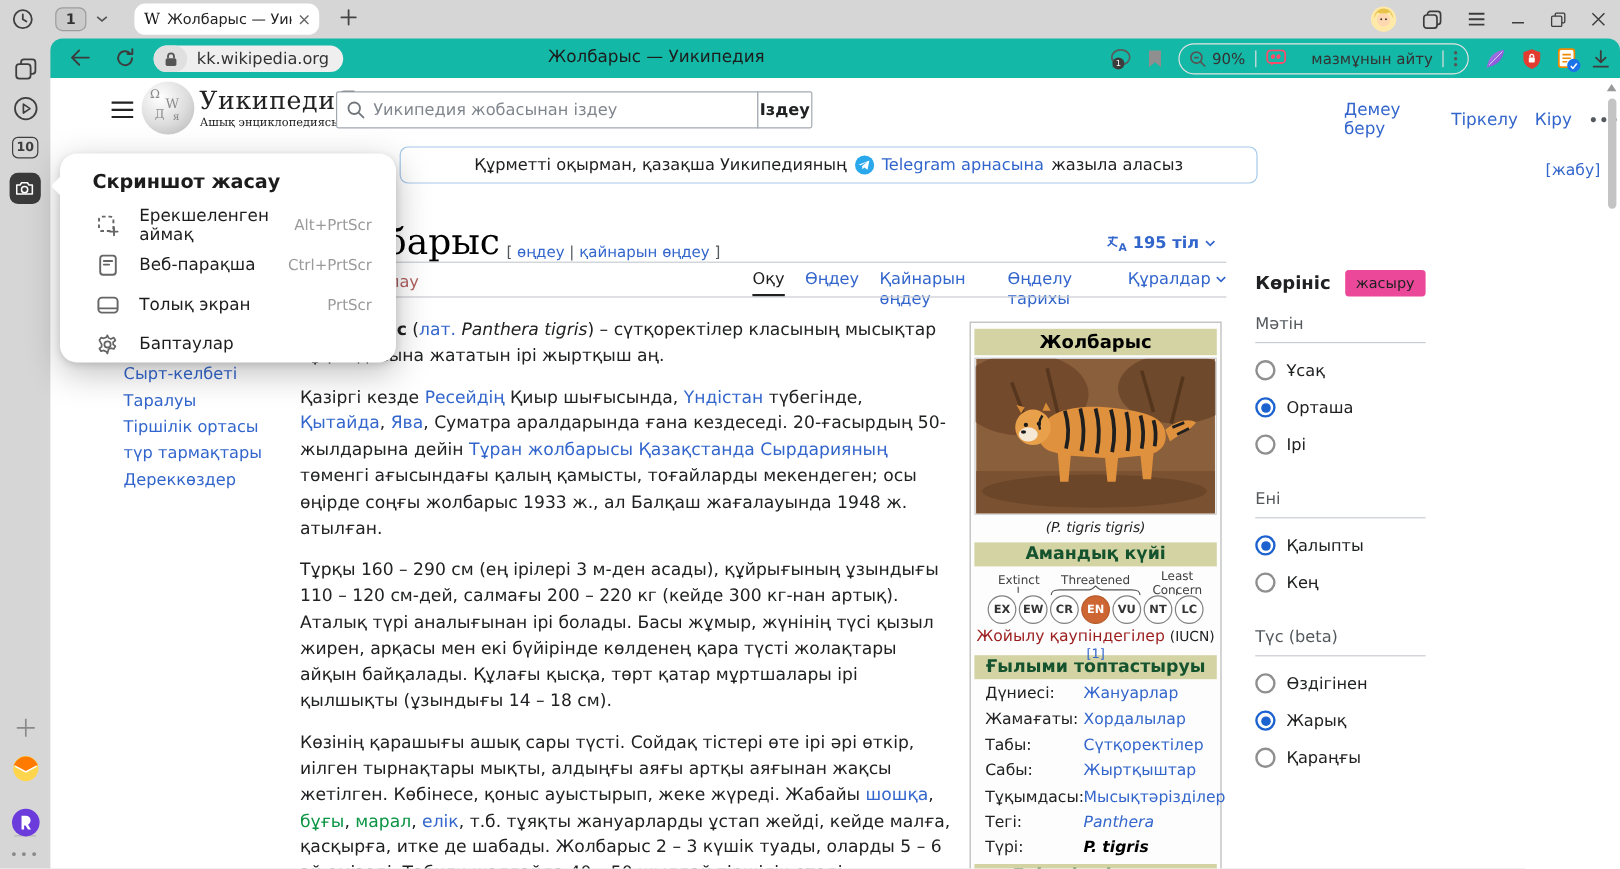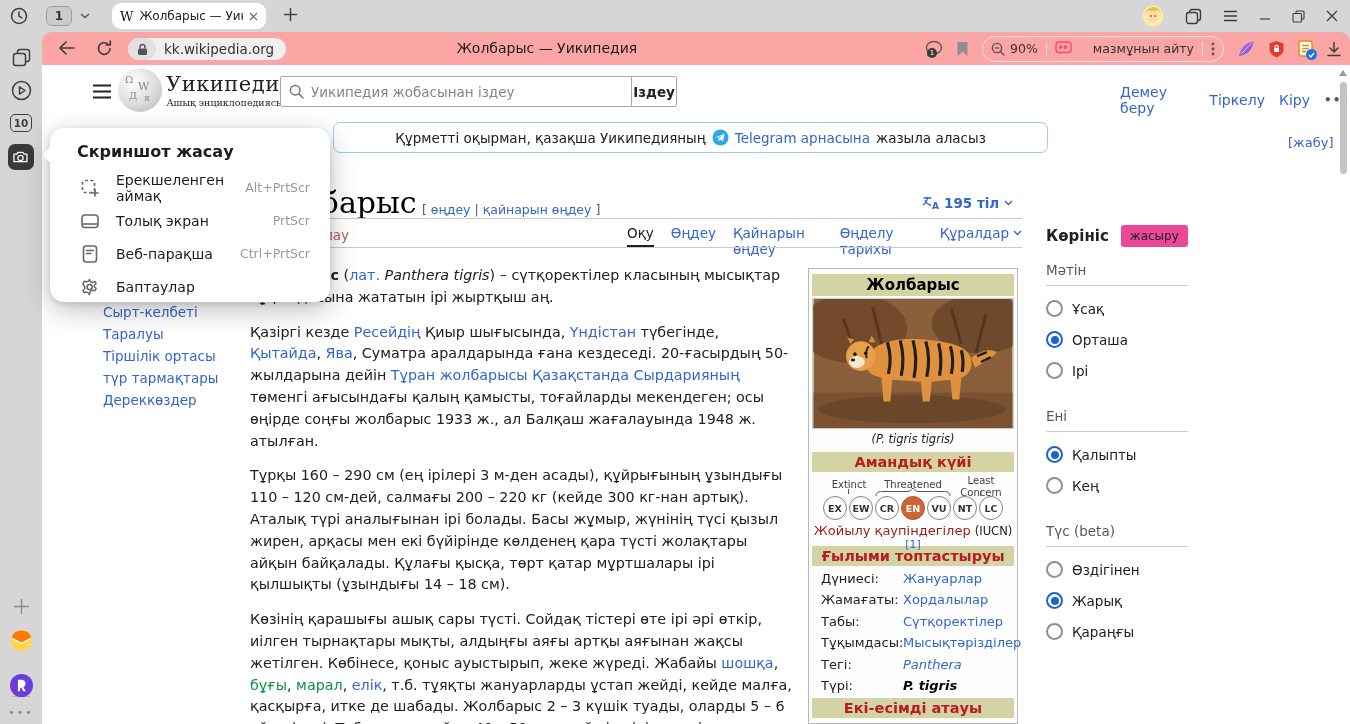--- a/index.html
+++ b/index.html
@@ -12,21 +12,21 @@
   .tab-counter { position:absolute; left:46px; top:6px; width:26px; height:20px; background:#cbcbcb; border:1px solid #9d9d9d; border-radius:6px; font-size:12px; font-weight:bold; color:#333; display:flex; align-items:center; justify-content:center;}
   .tab-counter-chev { position:absolute; left:80px; top:13px; }
   .active-tab { position:absolute; left:112px; top:3px; width:154px; height:26px; background:#fff; border-radius:9px; display:flex; align-items:center; padding:0 8px; gap:6px;}
   .tab-fav { font-family:"DejaVu Serif","Liberation Serif",serif; font-size:13px; color:#111; }
   .tab-title { font-size:12px; color:#222; white-space:nowrap; overflow:hidden; width:104px; }
   .newtab-btn { position:absolute; left:283px; top:7px; }
   .tb-right { position:absolute; right:12px; top:0; height:32px; display:flex; align-items:center; gap:21px; }
   .winbtn { display:flex; align-items:center; }
 
   
-  .toolbar { position:absolute; left:42px; top:32px; right:0; height:33px; background:#fca5a5; border-radius:10px 10px 0 0; }
+  .toolbar { position:absolute; left:42px; top:32px; right:0; height:33px; background:#14b8a6; border-radius:10px 10px 0 0; }
   .nav-back { position:absolute; left:16px; top:8px; }
   .nav-reload { position:absolute; left:54px; top:8px; }
   .url-pill { position:absolute; left:86px; top:6px; height:22px; background:#efefef; border-radius:11px; display:flex; align-items:center; }
   .lock-chip { width:28px; height:22px; background:#e0e0e0; border-radius:11px; display:flex; align-items:center; justify-content:center; }
   .url-text { font-size:13.5px; color:#333; padding:0 12px 0 8px; }
   .page-title-center { position:absolute; left:340px; top:8px; width:330px; text-align:center; font-size:14px; color:#1c1c1c; }
   .toolbar-right { position:absolute; right:8px; top:2px; height:29px; display:flex; align-items:center; gap:13px; }
   .tool-pill { display:flex; align-items:center; height:26px; border:1px solid #e3e3e3; border-radius:14px; padding:0 8px; gap:8px; }
   .tool-pill .sep { width:1px; height:14px; background:#e0e0e0; }
   .zoom-ctl { display:flex; align-items:center; gap:5px; font-size:12.5px; color:#333; }
@@ -76,21 +76,21 @@
   .view-tab { padding-bottom:4px; display:flex; align-items:center; gap:4px;}
   .view-tab.active { color:#202122; border-bottom:2px solid #202122; }
 
   .toc { position:absolute; left:61px; top:236px; display:flex; flex-direction:column; font-size:13.5px; line-height:22px; }
   .article { position:absolute; left:208px; top:200px; width:542px; font-size:14.3px; line-height:21.8px; color:#202122; }
   .article p { margin-bottom:13px; }
 
   
   .infobox { position:absolute; left:766px; top:203px; width:210px; background:#fdfdfd; border:1px solid #b8b8b8; padding:3px; font-size:13px; }
   .ib-header { background:#d3d3a4; text-align:center; font-weight:bold; padding:2px 0; margin:2px 0; font-size:14.5px; }
-  .ib-header.red { color:#b91c1c; }
+  .ib-header.red { color:#14532d; }
   .ib-title { color:#000; font-size:15px; }
   .ib-img { width:202px; height:131px; display:block; border:1px solid #ccc; }
   .ib-caption { text-align:center; font-size:11.5px; padding:3px 0 4px; font-style:italic; }
   .status-box { position:relative; height:70px; }
   .st-label { position:absolute; font-size:10px; color:#404040; text-align:center; line-height:1.15; }
   .st-tick { position:absolute; width:1px; height:5px; background:#555; }
   .st-brace { position:absolute; left:62px; top:14px; }
   .status-circles { position:absolute; left:0; top:22px; width:100%; display:flex; justify-content:center; gap:2px; }
   .st-circle { width:24px; height:24px; border-radius:50%; border:1.4px solid #808080; background:#fff; font-size:9.5px; font-weight:bold; color:#333; display:flex; align-items:center; justify-content:center; }
   .st-circle.active { background:#cd6633; border-color:#b65a2b; color:#fff; }
@@ -492,20 +492,24 @@
           </div>
           <div class="tax-row">
             <span class="tax-label">Жамағаты:</span>
             <a class="tax-value">Хордалылар</a>
           </div>
           <div class="tax-row">
             <span class="tax-label">Табы:</span>
             <a class="tax-value">Сүтқоректілер</a>
           </div>
           <div class="tax-row">
+            <span class="tax-label">Сабы:</span>
+            <a class="tax-value">Жыртқыштар</a>
+          </div>
+          <div class="tax-row">
             <span class="tax-label">Тұқымдасы:</span>
             <a class="tax-value">Мысықтәрізділер</a>
           </div>
           <div class="tax-row">
             <span class="tax-label">Тегі:</span>
             <a class="tax-value italic">Panthera</a>
           </div>
           <div class="tax-row">
             <span class="tax-label">Түрі:</span>
             <span class="tax-value species">P. tigris</span>
@@ -571,40 +575,40 @@
               <rect x="2.5" y="2.5" width="12" height="12" rx="2.5" fill="none" stroke="#666" stroke-width="1.6" stroke-dasharray="3 2.4"></rect>
               <path d="M15 11.5v6.5M11.5 15H18" stroke="#666" stroke-width="1.6" stroke-linecap="round"></path>
             </svg>
           </span>
           <span class="mi-label">Ерекшеленген аймақ</span>
           <span class="mi-short">Alt+PrtScr</span>
         </div>
         <div class="menu-item">
           <span class="mi-icon">
             <svg width="20" height="20" viewBox="0 0 20 20">
+              <rect x="3.5" y="2" width="13" height="16" rx="2.5" fill="none" stroke="#666" stroke-width="1.6"></rect>
+              <path d="M6.5 6.5h7M6.5 9.5h4.5" stroke="#666" stroke-width="1.5" stroke-linecap="round"></path>
+            </svg>
+          </span>
+          <span class="mi-label">Веб-парақша</span>
+          <span class="mi-short">Ctrl+PrtScr</span>
+        </div>
+        <div class="menu-item">
+          <span class="mi-icon">
+            <svg width="20" height="20" viewBox="0 0 20 20">
               <rect x="2" y="4" width="16" height="12.5" rx="3" fill="none" stroke="#666" stroke-width="1.6"></rect>
               <path d="M2.5 13h15" stroke="#666" stroke-width="1.6"></path>
             </svg>
           </span>
           <span class="mi-label">Толық экран</span>
           <span class="mi-short">PrtScr</span>
         </div>
         <div class="menu-item">
           <span class="mi-icon">
             <svg width="20" height="20" viewBox="0 0 20 20">
-              <rect x="3.5" y="2" width="13" height="16" rx="2.5" fill="none" stroke="#666" stroke-width="1.6"></rect>
-              <path d="M6.5 6.5h7M6.5 9.5h4.5" stroke="#666" stroke-width="1.5" stroke-linecap="round"></path>
-            </svg>
-          </span>
-          <span class="mi-label">Веб-парақша</span>
-          <span class="mi-short">Ctrl+PrtScr</span>
-        </div>
-        <div class="menu-item">
-          <span class="mi-icon">
-            <svg width="20" height="20" viewBox="0 0 20 20">
               <path d="M10 2l1 2.4a5.8 5.8 0 0 1 2.1.9L15.6 4 17 6.4l-2 1.7c.1.6.1 1.2 0 1.8l2 1.7-1.4 2.4-2.5-.7a5.8 5.8 0 0 1-2.1.9L10 18l-1-1.8a5.8 5.8 0 0 1-2.1-.9l-2.5.7L3 13.6l2-1.7a6 6 0 0 1 0-1.8L3 6.4 4.4 4l2.5.7A5.8 5.8 0 0 1 9 3.8z" transform="translate(0,0.5) scale(0.95)" fill="none" stroke="#666" stroke-width="1.5" stroke-linejoin="round"></path>
               <circle cx="9.6" cy="10" r="2.6" fill="none" stro="" stroke="#666" stroke-width="1.5"></circle>
             </svg>
           </span>
           <span class="mi-label">Баптаулар</span>
           <span class="mi-short"></span>
         </div>
       </div>
   </div>
 

